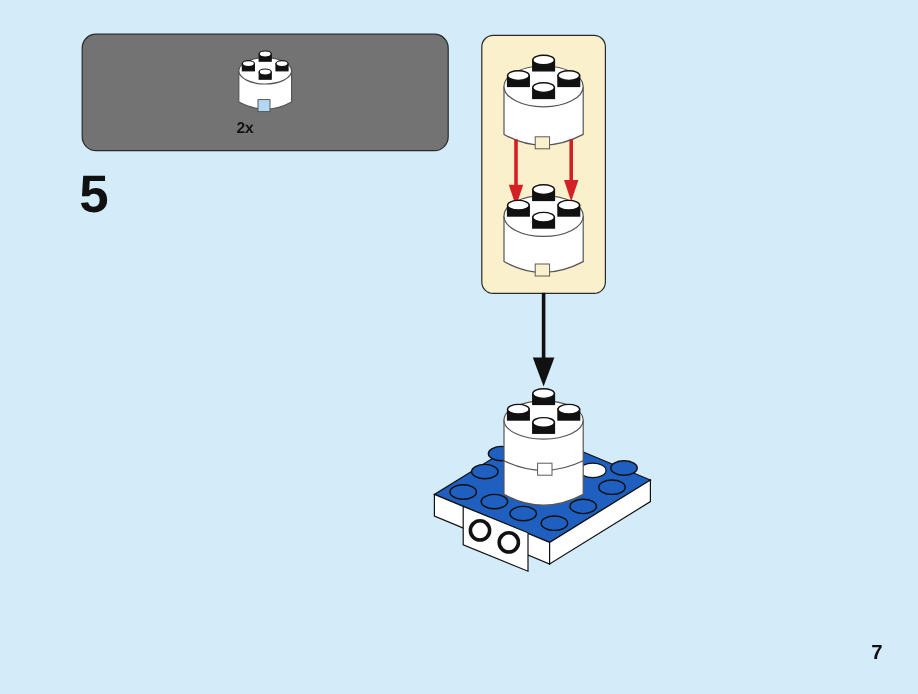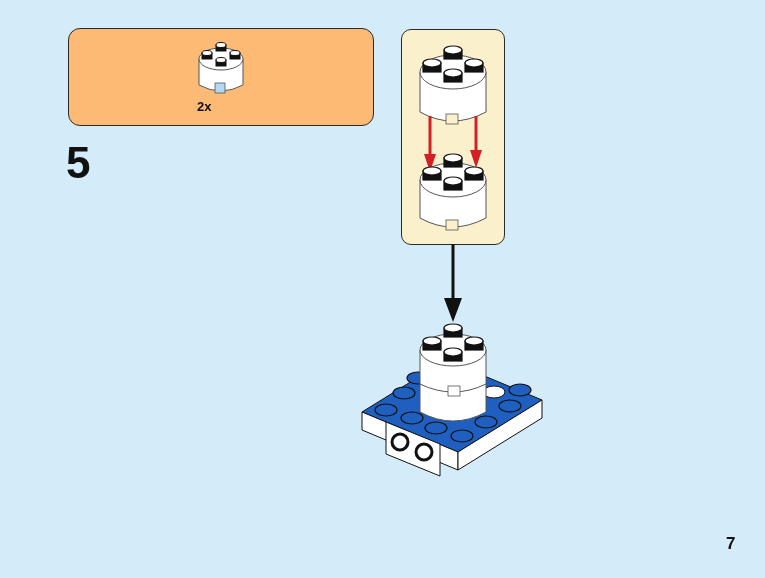--- a/index.html
+++ b/index.html
@@ -5,21 +5,21 @@
     html, body { margin: 0; padding: 0; }
     body {
       width: 765px; height: 578px;
       background: #d4ebfa;
       position: relative; overflow: hidden;
       font-family: "Liberation Sans", sans-serif;
     }
     .parts-box {
       position: absolute; left: 68px; top: 28px;
       width: 304px; height: 96px;
-      background: #fdba74;
+      background: #737373;
       border: 1.5px solid #2a2a2a;
       border-radius: 12px;
     }
     .parts-box .qty {
       position: absolute; left: 128px; top: 70px;
       font-size: 13px; font-weight: bold; color: #111;
     }
     .parts-box svg { position: absolute; left: 126px; top: 12px; }
     .step-number {
       position: absolute; left: 66px; top: 138px;

